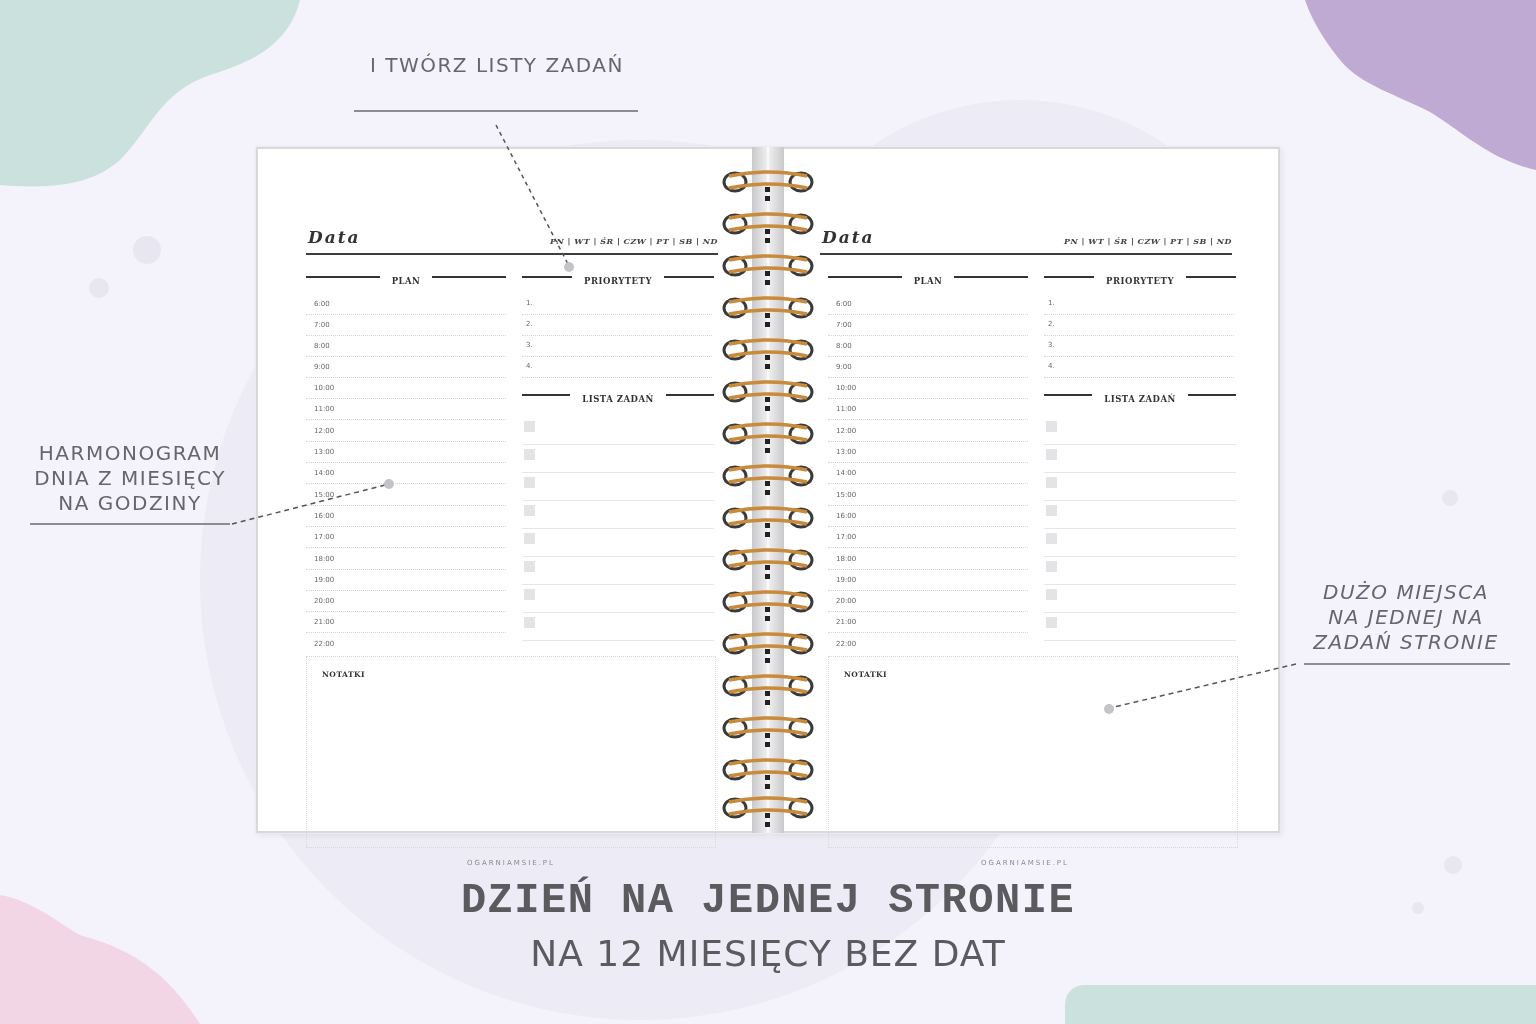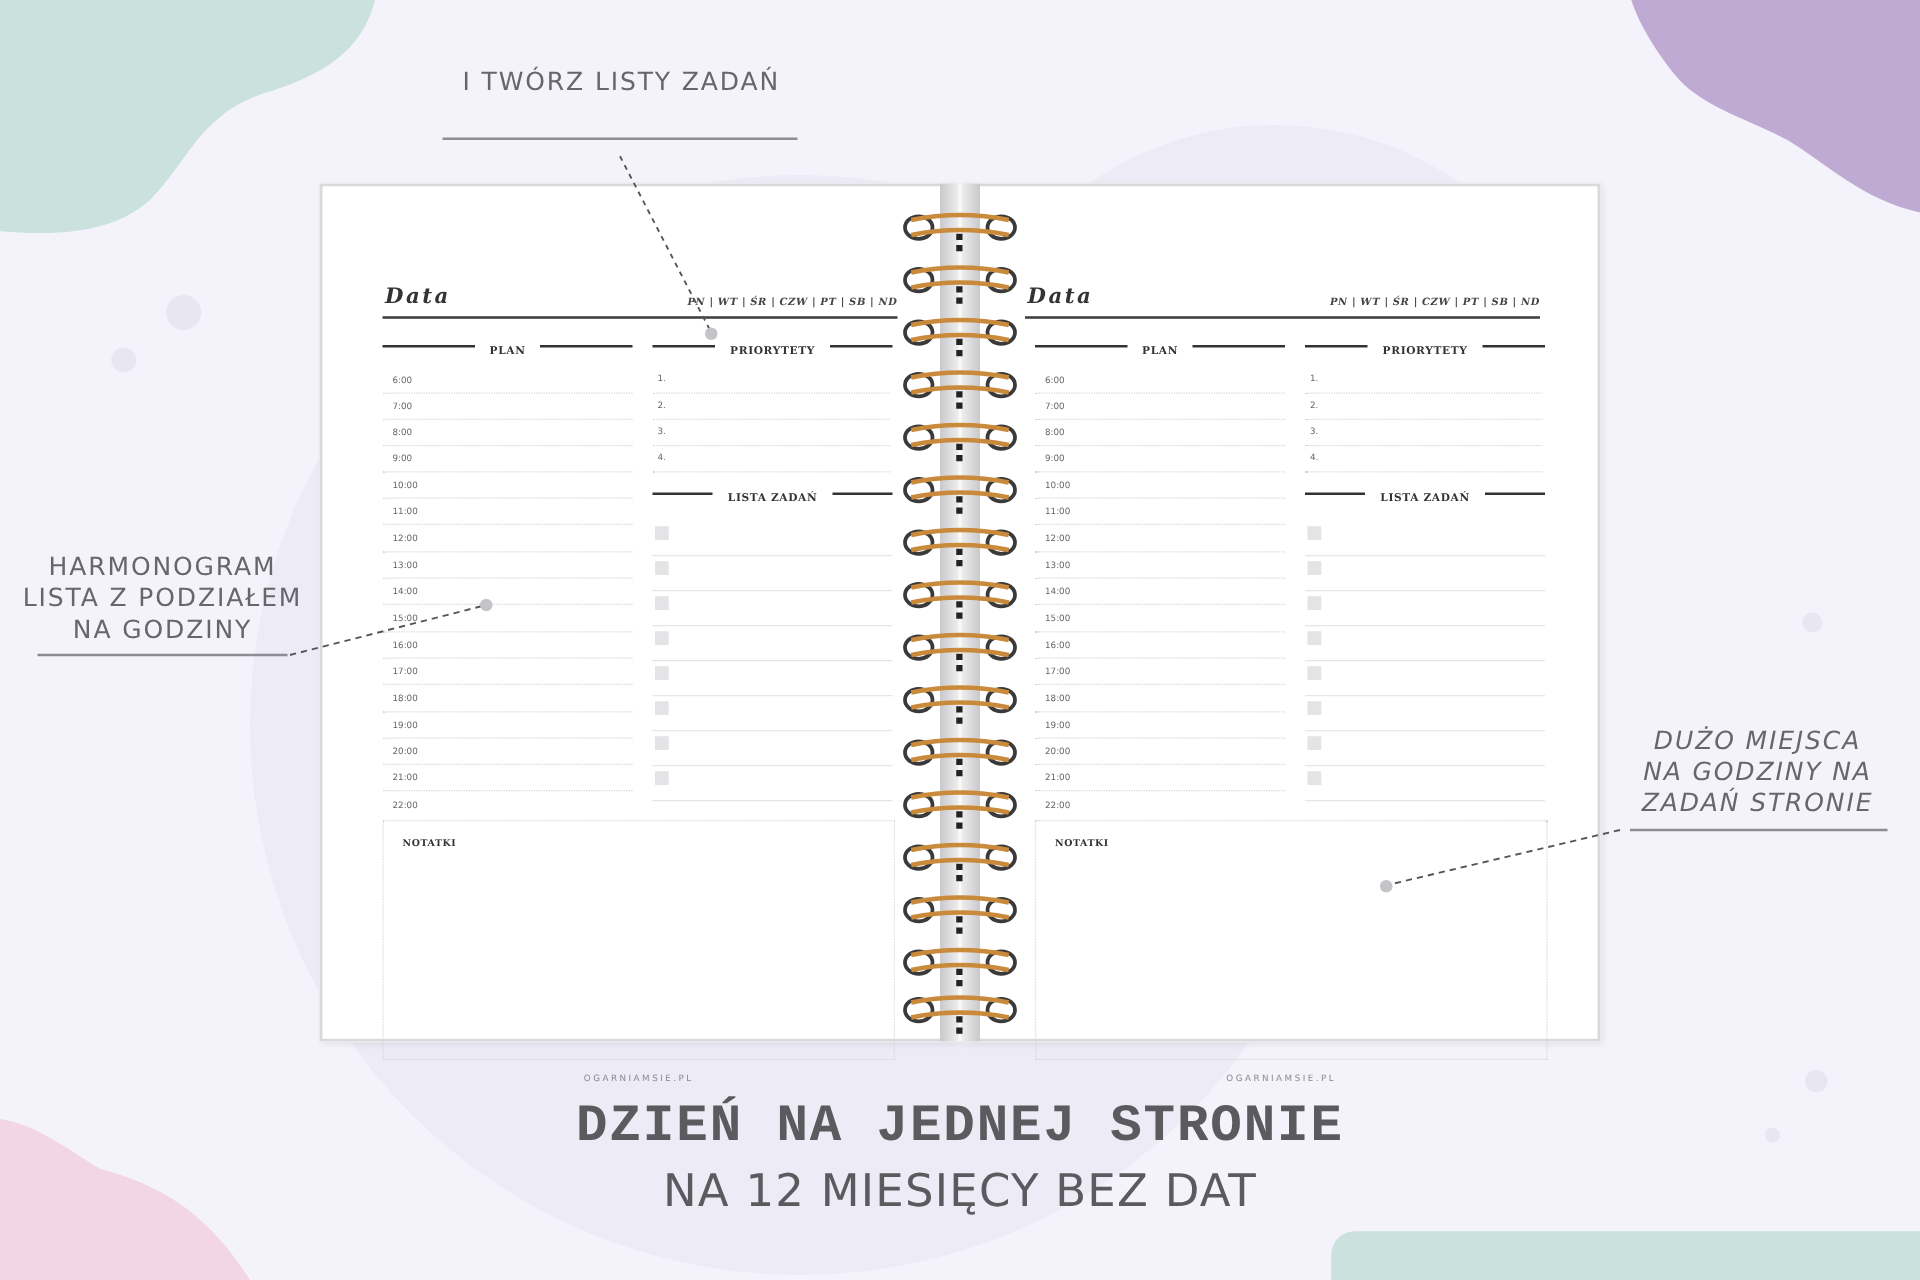--- a/index.html
+++ b/index.html
@@ -319,27 +319,27 @@
   <line x1="1296" y1="664" x2="1110" y2="708" stroke="#555" stroke-width="1.5" stroke-dasharray="5,4"></line>
   <circle cx="1109" cy="709" r="5" fill="#c4c4c8"></circle>
 </svg>
 
 <div class="callout" style="left:340px;top:53px;width:314px;">
   <span class="line">I TWÓRZ LISTY ZADAŃ</span>
   <span class="rule" style="left:14px;width:284px;top:57px;"></span>
 </div>
 <div class="callout" style="left:10px;top:441px;width:240px;">
   <span class="line">HARMONOGRAM</span>
-  <span class="line">LISTA Z PODZIAŁEM</span>
+  <span class="line">DNIA Z MIESIĘCY</span>
   <span class="line">NA GODZINY</span>
   <span class="rule" style="left:20px;width:200px;top:82px;"></span>
 </div>
 <div class="callout" style="left:1296px;top:580px;width:220px;font-style:italic;">
   <span class="line">DUŻO MIEJSCA</span>
-  <span class="line">NA GODZINY NA</span>
+  <span class="line">NA JEDNEJ NA</span>
   <span class="line">ZADAŃ STRONIE</span>
   <span class="rule" style="left:8px;width:206px;top:83px;"></span>
 </div>
 
 <div class="headline">
   <div class="h1">DZIEŃ NA JEDNEJ STRONIE</div>
   <div class="h2">NA 12 MIESIĘCY BEZ DAT</div>
 </div>
 
 </body></html>

